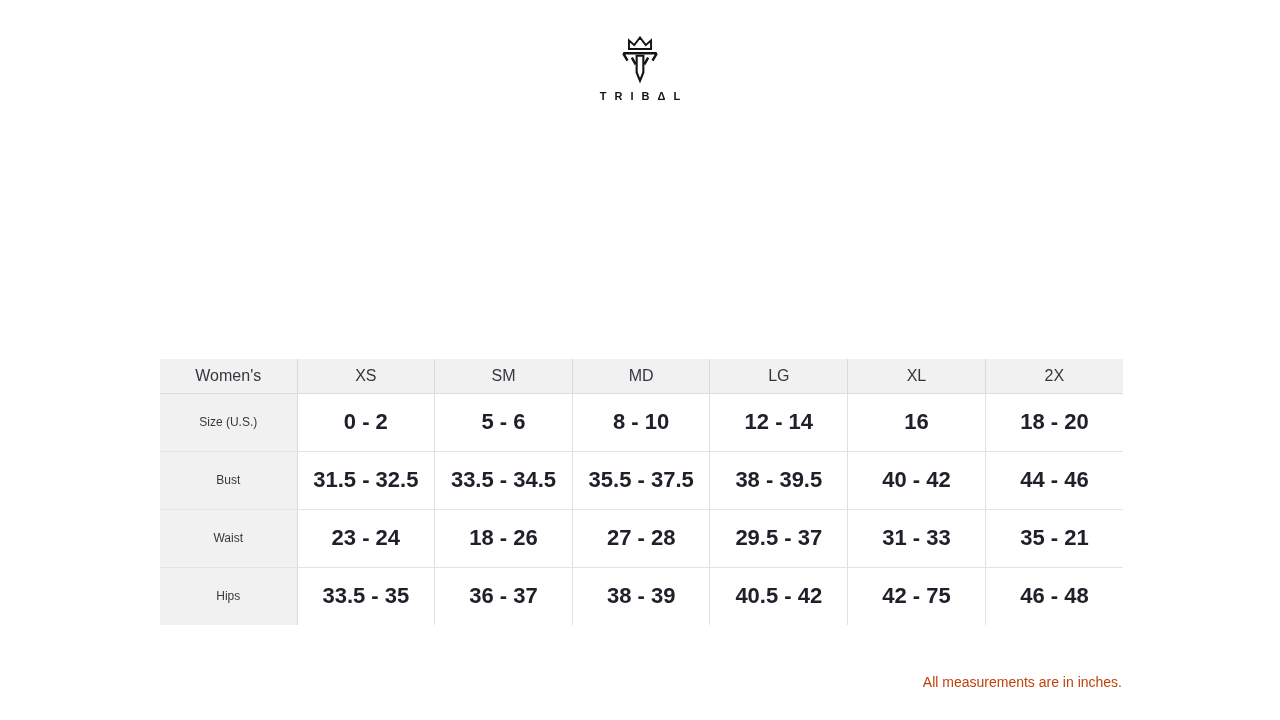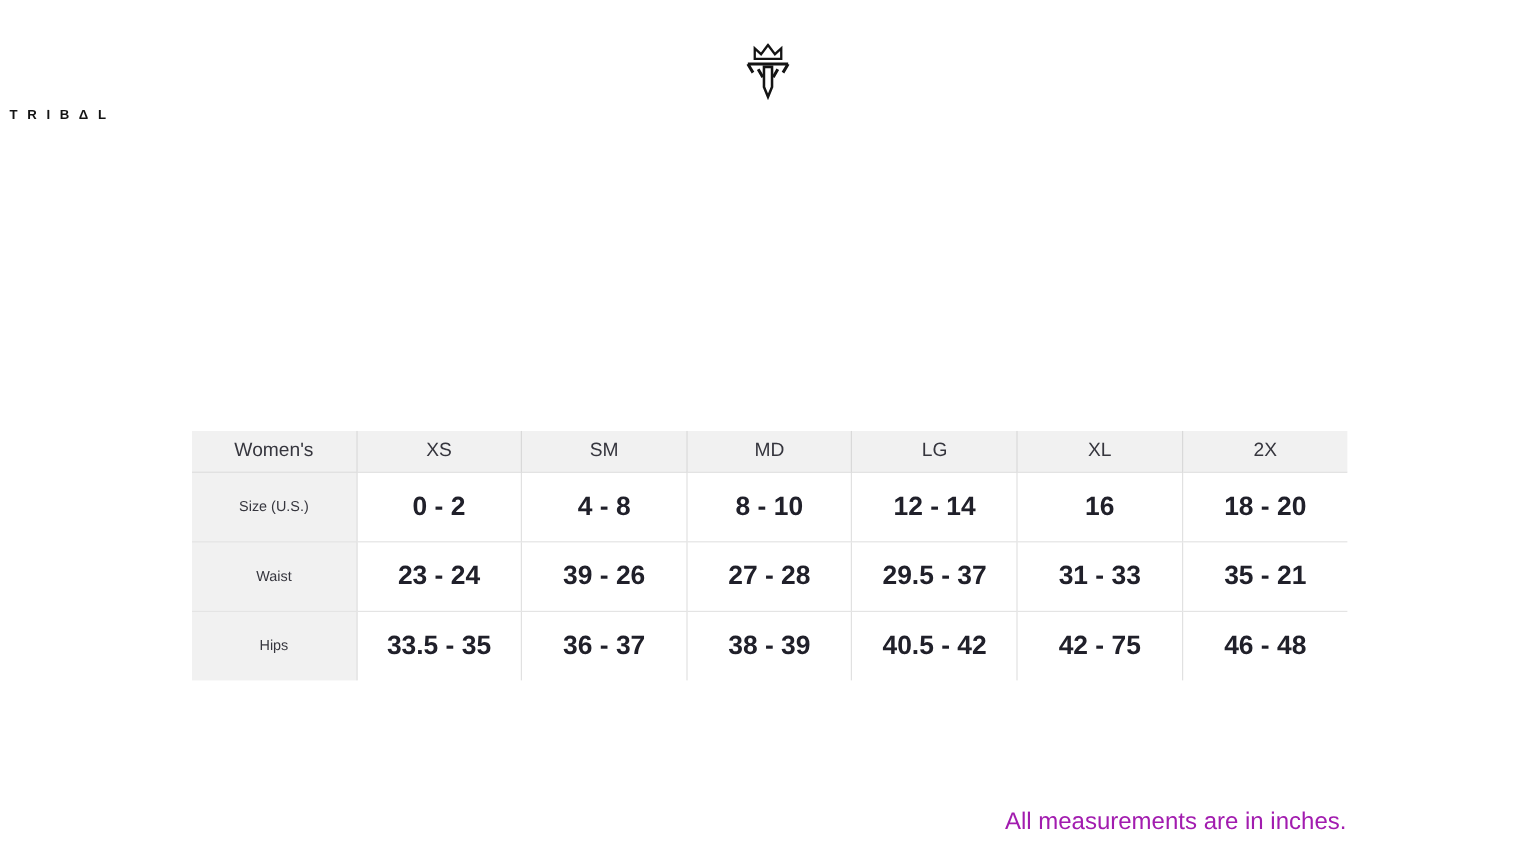--- a/index.html
+++ b/index.html
@@ -12,20 +12,21 @@
     position: relative;
     overflow: hidden;
   }
 
   
   .logo-block {
     position: absolute;
     top: 36px;
     left: 0;
     right: 0;
+    text-align: center;
   }
   .emblem {
     display: block;
     margin: 0 auto;
     width: 48px;
     height: 50px;
   }
   .wordmark {
     display: inline-block;
     margin-top: 3px;
@@ -82,22 +83,22 @@
     font-weight: 600;
     color: #20202a;
   }
   tbody tr:last-child th, tbody tr:last-child td { border-bottom: none; text-align: center; }
 
   
   .footer-note {
     position: absolute;
     top: 674px;
     right: 158px;
-    font-size: 20px;
-    color: #a21caf;
+    font-size: 14px;
+    color: #c2410c;
   }
 </style>
 </head>
 <body>
 
 <header class="logo-block">
   <svg class="emblem" viewBox="0 0 50 52" aria-hidden="true">
 
     <path d="M13.5 13.5 V4.5 L19 9.5 L25 1.5 L31 9.5 L36.5 4.5 V13.5 Z" fill="none" stroke="#141414" stroke-width="2"></path>
 
@@ -129,30 +130,39 @@
         <th>MD</th>
         <th>LG</th>
         <th>XL</th>
         <th>2X</th>
       </tr>
     </thead>
     <tbody>
       <tr>
         <th class="rowlabel">Size (U.S.)</th>
         <td class="value">0 - 2</td>
-        <td class="value">4 - 8</td>
+        <td class="value">5 - 6</td>
         <td class="value">8 - 10</td>
         <td class="value">12 - 14</td>
         <td class="value">16</td>
         <td class="value">18 - 20</td>
       </tr>
       <tr>
+        <th class="rowlabel">Bust</th>
+        <td class="value">31.5 - 32.5</td>
+        <td class="value">33.5 - 34.5</td>
+        <td class="value">35.5 - 37.5</td>
+        <td class="value">38 - 39.5</td>
+        <td class="value">40 - 42</td>
+        <td class="value">44 - 46</td>
+      </tr>
+      <tr>
         <th class="rowlabel">Waist</th>
         <td class="value">23 - 24</td>
-        <td class="value">39 - 26</td>
+        <td class="value">18 - 26</td>
         <td class="value">27 - 28</td>
         <td class="value">29.5 - 37</td>
         <td class="value">31 - 33</td>
         <td class="value">35 - 21</td>
       </tr>
       <tr>
         <th class="rowlabel">Hips</th>
         <td class="value">33.5 - 35</td>
         <td class="value">36 - 37</td>
         <td class="value">38 - 39</td>

